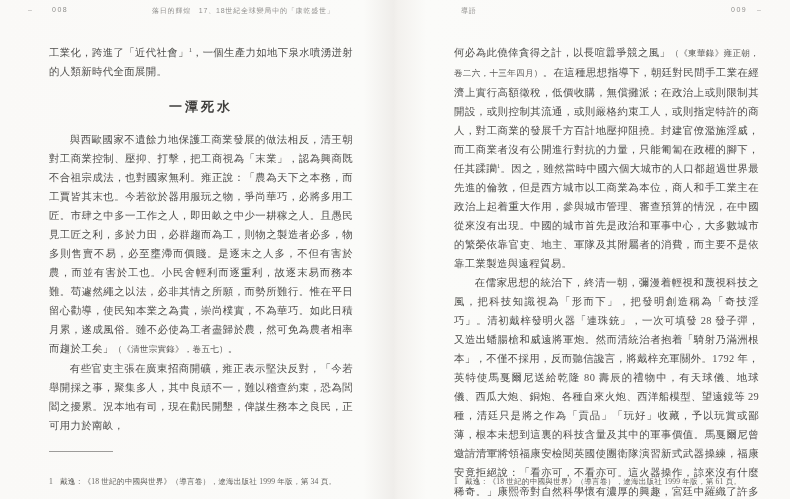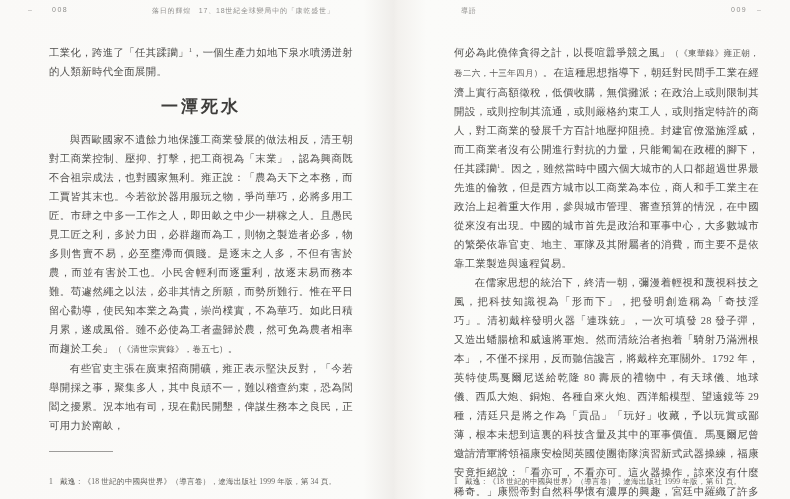--- a/index.html
+++ b/index.html
@@ -60,21 +60,21 @@
     font-size: 10.4px;
     line-height: 19px;
     color: #4f4e4c;
     letter-spacing: 0.35px;
   }
   .body-text p.indent { text-indent: 2em; }
 
   .section-heading {
     margin: 15px 0 13px 0;
     text-align: center;
-    font-size: 17px;
+    font-size: 13px;
     line-height: 21px;
     font-weight: bold;
     color: #3e3d3b;
     letter-spacing: 3px;
   }
 
   .fn-ref {
     font-size: 6.5px;
     vertical-align: super;
     line-height: 0;
@@ -115,21 +115,21 @@
 <div class="spread">
 
   <div class="page page-left">
     <div class="running-head">
       <span class="orn rh-orn-left">‒</span>
       <span class="rh-num-left">008</span>
       <span class="rh-title-left">落日的輝煌　17、18世紀全球變局中的「康乾盛世」</span>
     </div>
 
     <div class="body-text body-left">
-      <p><span>工業化，跨進了「任其蹂躪」</span><sup class="fn-ref">1</sup><span>，一個生產力如地下泉水噴湧迸射的人類新時代全面展開。</span></p>
+      <p><span>工業化，跨進了「近代社會」</span><sup class="fn-ref">1</sup><span>，一個生產力如地下泉水噴湧迸射的人類新時代全面展開。</span></p>
 
       <h2 class="section-heading">一潭死水</h2>
 
 
       <p class="indent"><span>與西歐國家不遺餘力地保護工商業發展的做法相反，清王朝對工商業控制、壓抑、打擊，把工商視為「末業」，認為興商既不合祖宗成法，也對國家無利。雍正說：「農為天下之本務，而工賈皆其末也。今若欲於器用服玩之物，爭尚華巧，必將多用工匠。市肆之中多一工作之人，即田畝之中少一耕稼之人。且愚民見工匠之利，多於力田，必群趨而為工，則物之製造者必多，物多則售賣不易，必至壅滯而價賤。是逐末之人多，不但有害於農，而並有害於工也。小民舍輕利而逐重利，故逐末易而務本難。苟遽然繩之以法，必非其情之所願，而勢所難行。惟在平日留心勸導，使民知本業之為貴，崇尚樸實，不為華巧。如此日積月累，遂成風俗。雖不必使為工者盡歸於農，然可免為農者相率而趨於工矣」</span><span class="cite">（《清世宗實錄》，卷五七）</span><span>。</span></p>
 
       <p class="indent">有些官吏主張在廣東招商開礦，雍正表示堅決反對，「今若舉開採之事，聚集多人，其中良頑不一，難以稽查約束，恐為閭閻之擾累。況本地有司，現在勸民開墾，俾謀生務本之良民，正可用力於南畝，</p>
     </div>
 
     <div class="footnote footnote-left">

